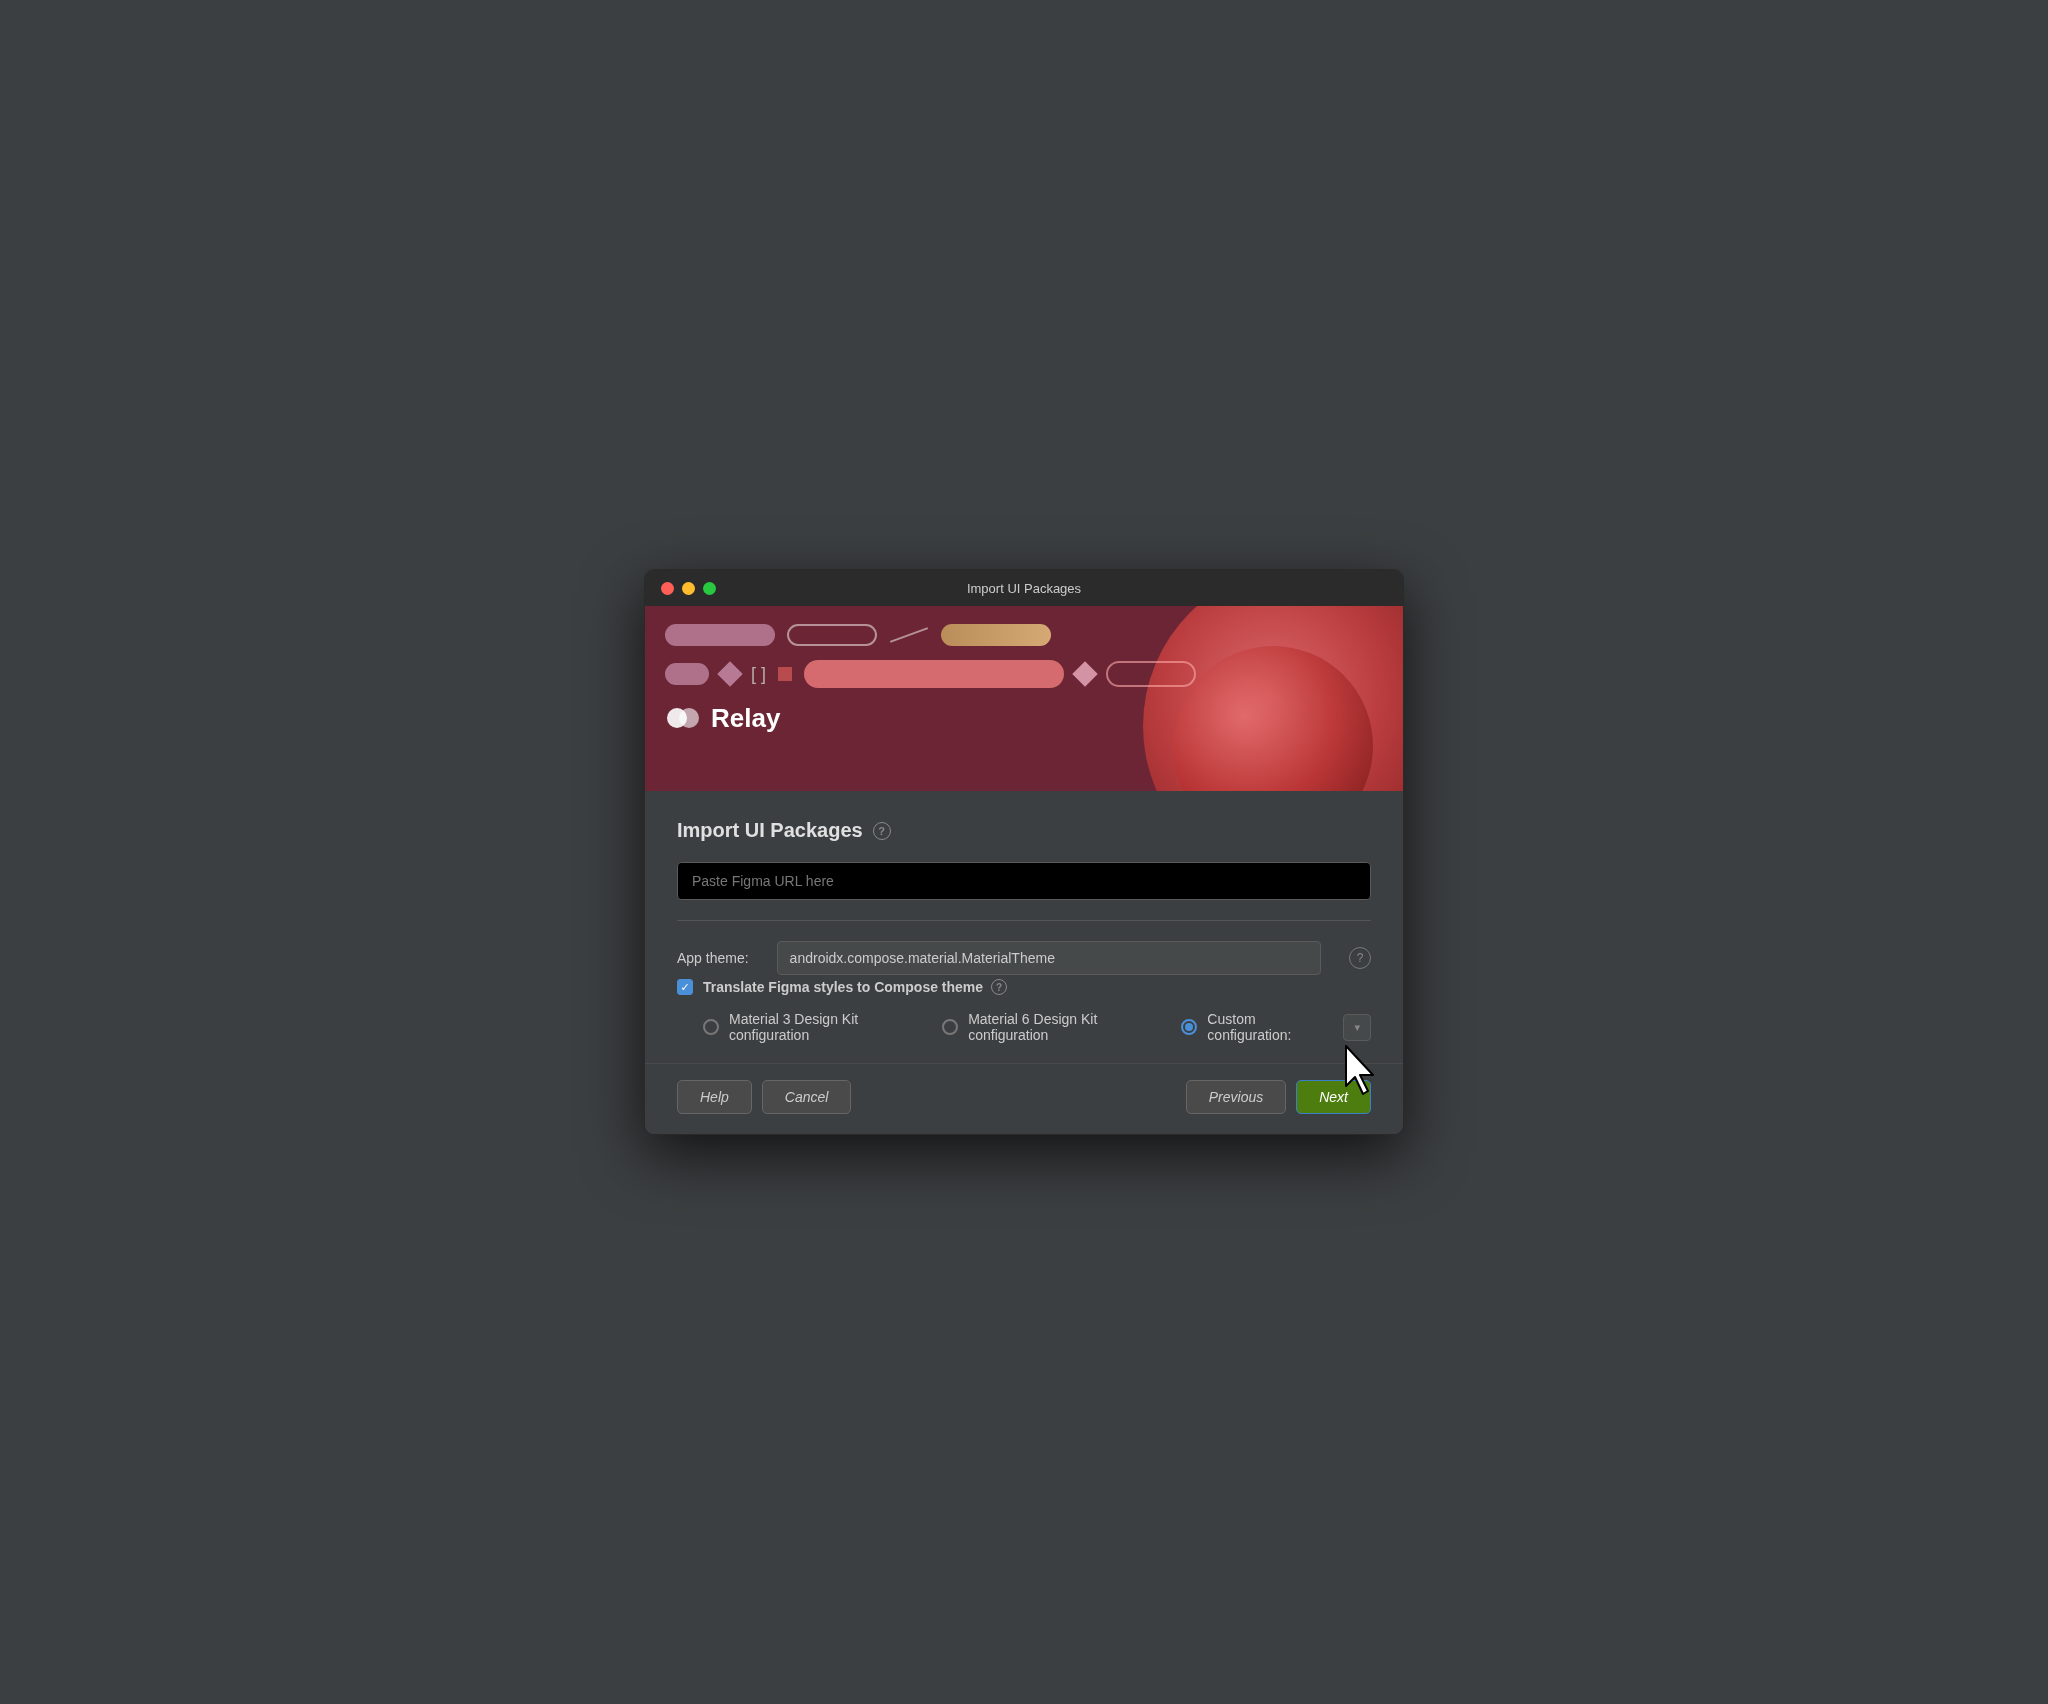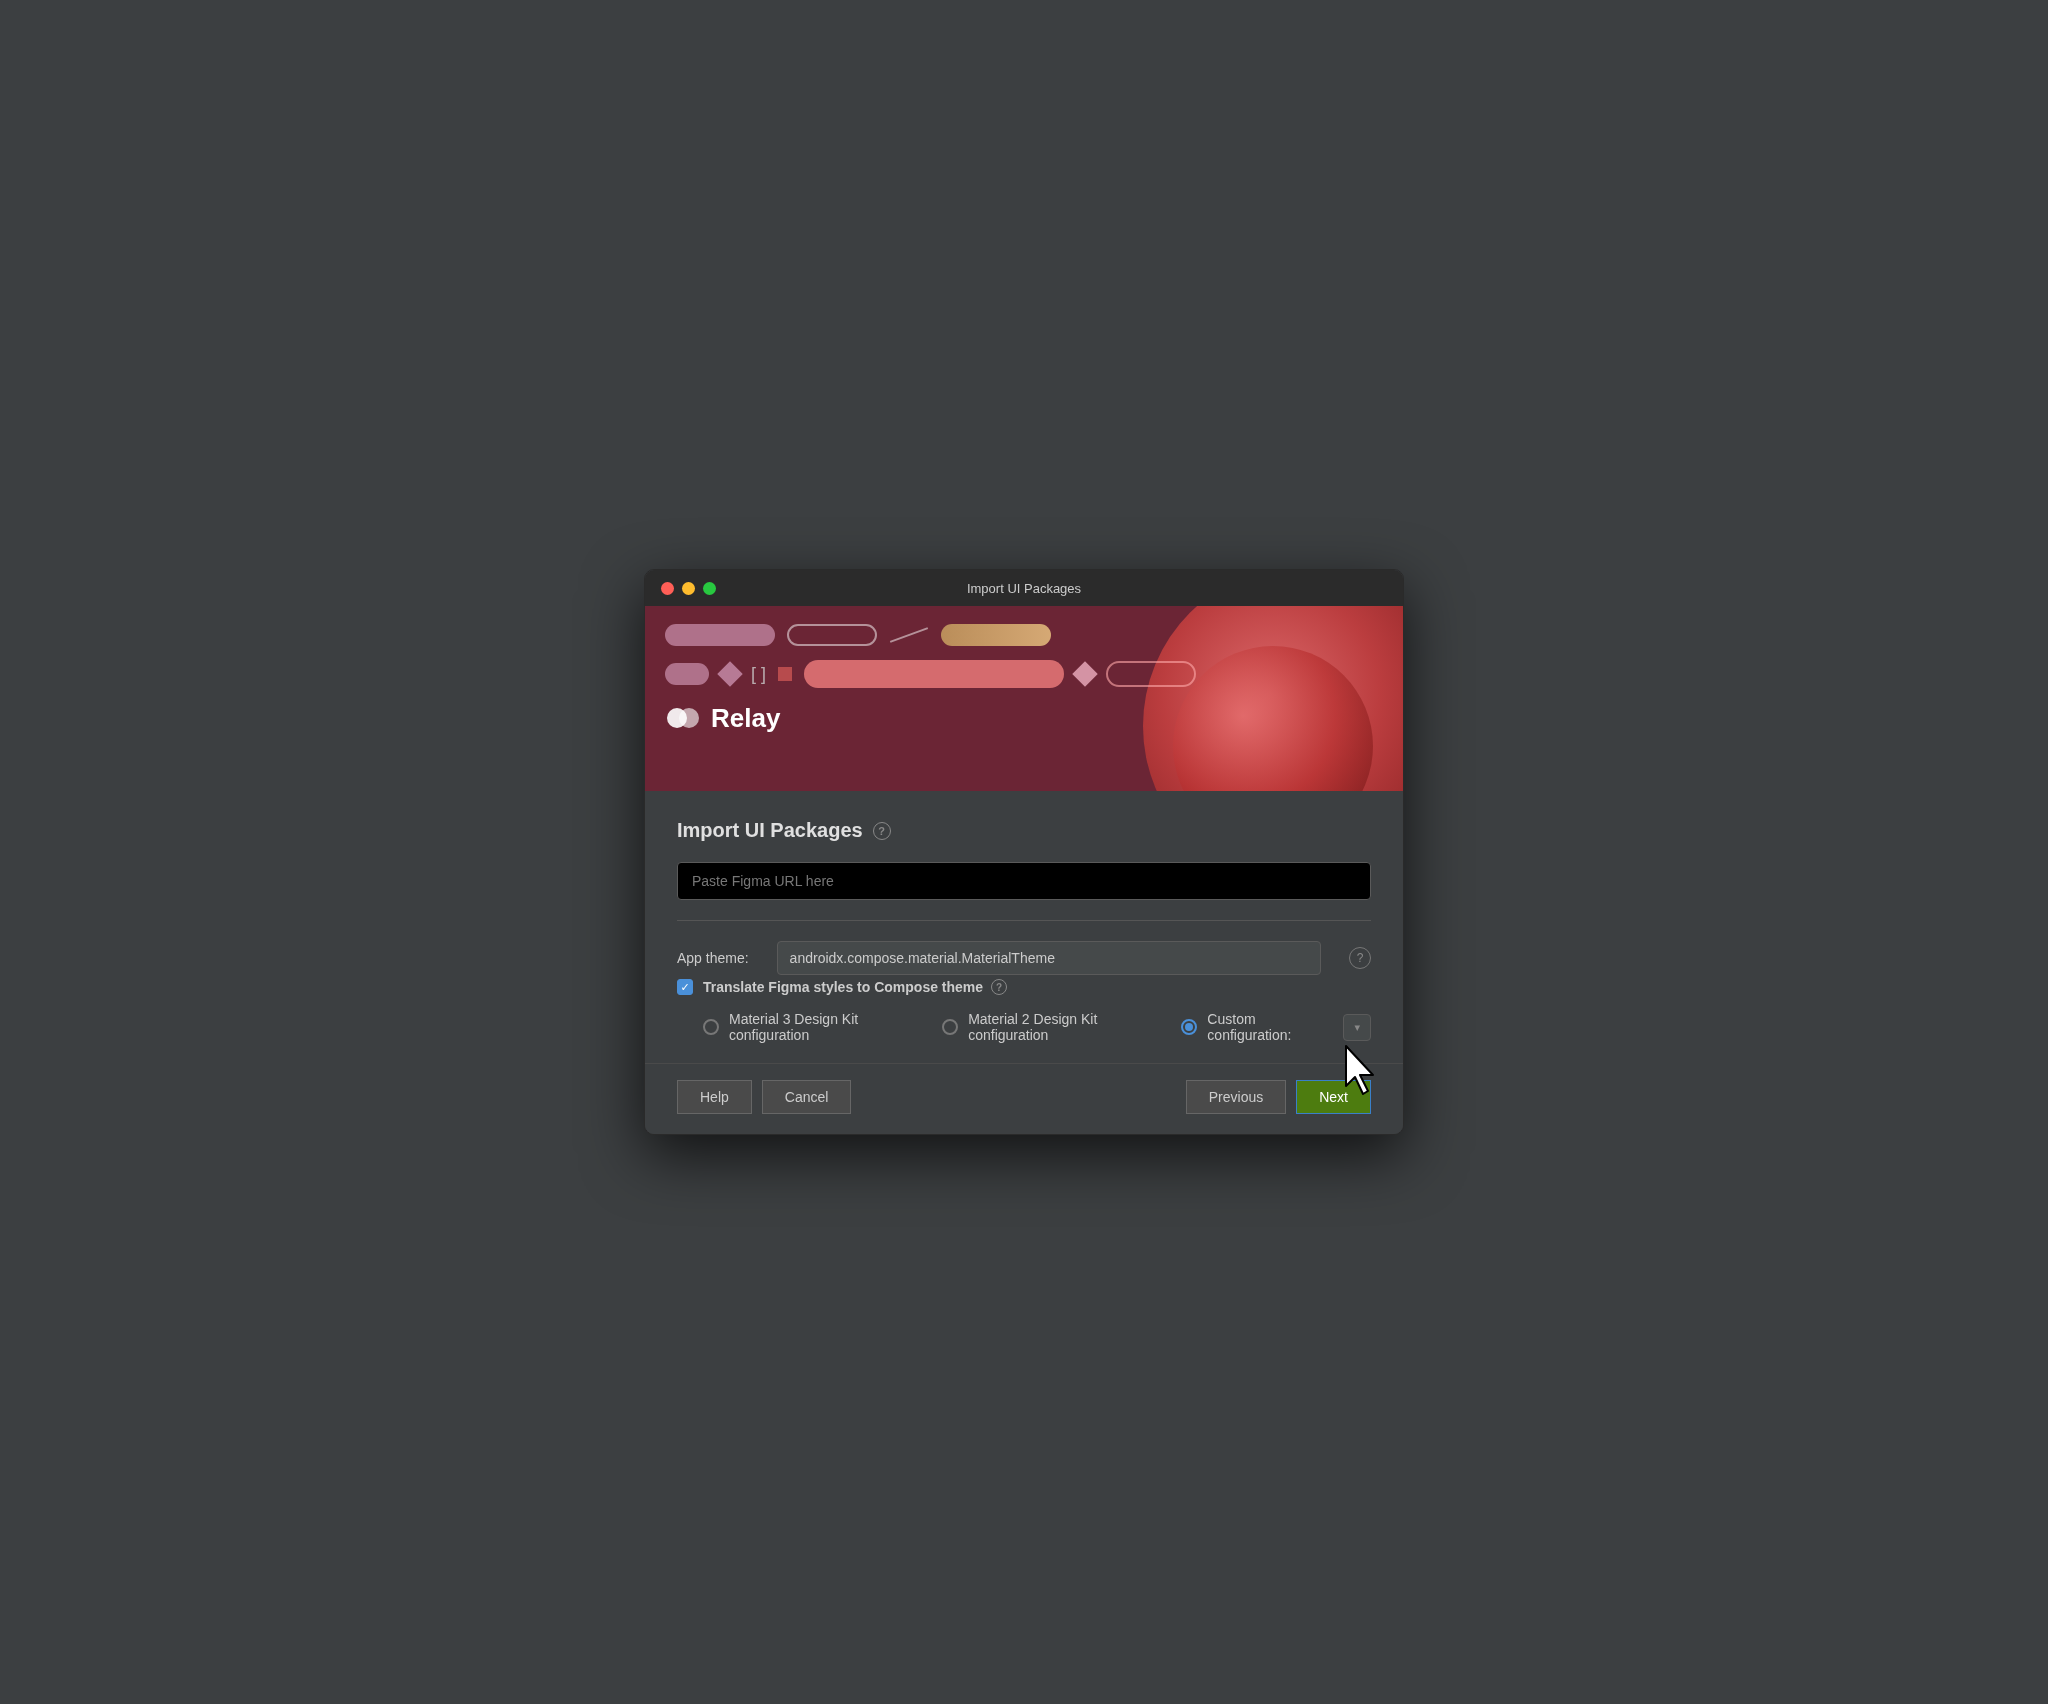--- a/index.html
+++ b/index.html
@@ -392,25 +392,26 @@
       gap: 10px;
     }
 
     .btn-right-group {
       display: flex;
       gap: 10px;
     }
 
     .btn {
       padding: 8px 22px;
-      border-radius: 0;
+      border-radius: 5px;
       font-size: 14px;
       cursor: pointer;
       border: none;
       font-family: inherit;
+      font-style: italic;
     }
 
     .btn-secondary {
       background: #4a4a4a;
       color: #ccc;
       border: 1px solid #666;
     }
 
     .btn-primary {
       background: #4d7c0f;
@@ -516,21 +517,21 @@
     
     <div class="radio-group">
 
       <div class="radio-row">
         <div class="custom-radio"></div>
         <label class="radio-label">Material 3 Design Kit configuration</label>
       </div>
 
       <div class="radio-row">
         <div class="custom-radio"></div>
-        <label class="radio-label">Material 2 Design Kit configuration</label>
+        <label class="radio-label">Material 6 Design Kit configuration</label>
       </div>
 
       <div class="radio-row">
         <div class="custom-radio selected"></div>
         <label class="radio-label">Custom configuration:</label>
         <div class="cursor-area" style="flex:1;">
           <div class="config-dropdown">
             <span></span>
             <span class="chevron">▾</span>
           </div>

